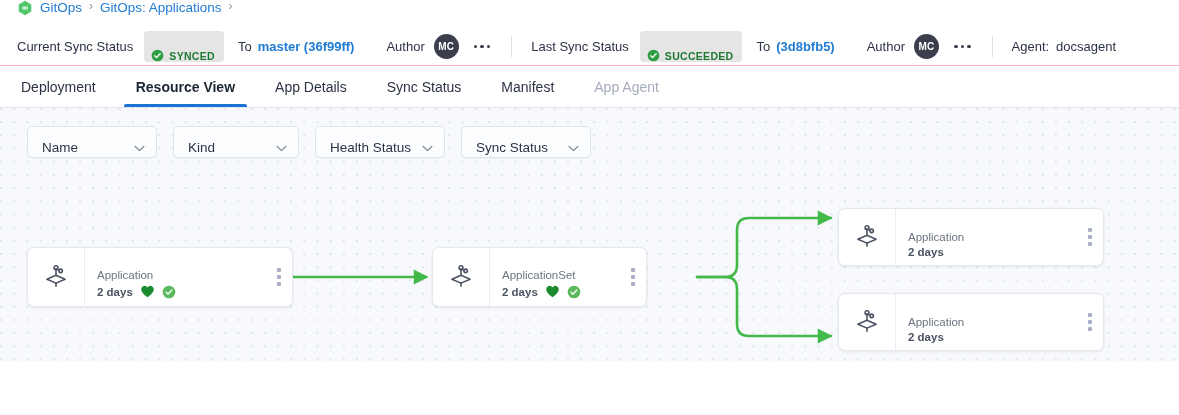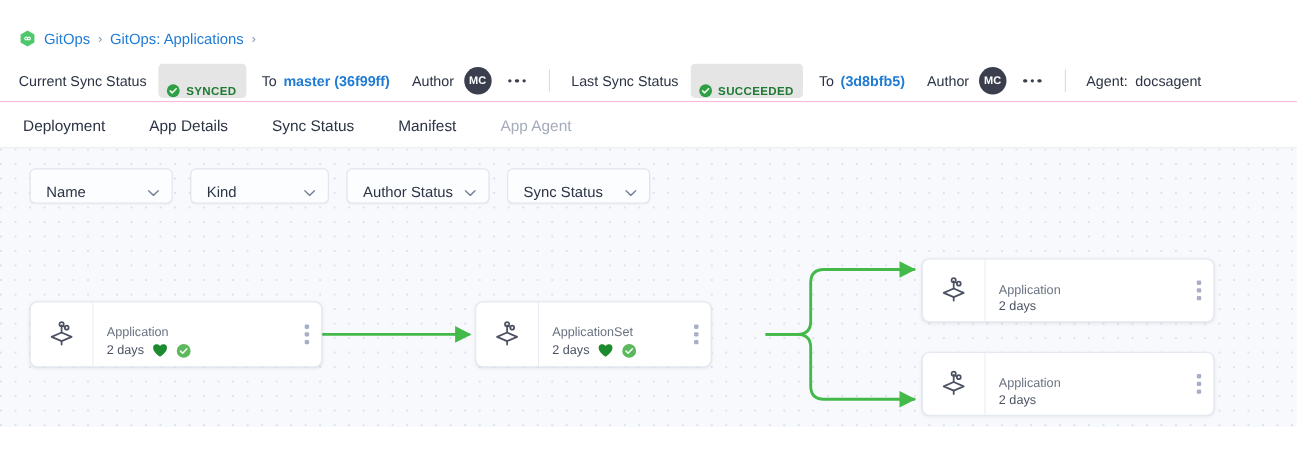--- a/index.html
+++ b/index.html
@@ -7,22 +7,22 @@
     width: 1179px; height: 415px;
     font-family: "Liberation Sans", sans-serif;
     background: #ffffff;
     overflow: hidden;
     -webkit-font-smoothing: antialiased;
   }
   .app { position: relative; width: 1179px; height: 415px; background: #fff; }
 
   
   .breadcrumb {
-    display: flex; align-items: center; gap: 7px;
-    padding: 27px 0 0 17px;
+    display: flex; align-items: flex-start; gap: 7px;
+    padding: 0 0 0 17px;
     font-size: 13.5px;
   }
   .gitops-logo { width: 16px; height: 16px; display: block; flex: none; }
   .crumb-link { color: #1f7bd3; text-decoration: none; white-space: nowrap; }
   .crumb-sep { color: #8a93a5; font-size: 12px; line-height: 1; }
 
   
   .page-title {
     padding: 9px 0 0 17px;
     font-size: 23px; font-weight: bold; color: #1c2532;
@@ -44,21 +44,21 @@
     display: inline-flex; align-items: flex-end; gap: 5px;
     height: 31px; padding: 0 9px 0 7px;
     border-radius: 4px;
     font-size: 10.5px; font-weight: bold; letter-spacing: 0.3px;
     background: #e5e5e5; color: #1e7a33;
     margin-left: 11px;
   }
   .pill .chk { width: 13px; height: 13px; display: block; flex: none; }
   .to-word { margin-left: 14px; color: #2b3344; }
   .rev-link { margin-left: 6px; color: #1f7bd3; font-weight: bold; text-decoration: none; }
-  .author-word { margin-left: 20px; color: #2b3344; text-align: right; }
+  .author-word { margin-left: 32px; color: #2b3344; text-align: right; }
   .avatar {
     width: 25px; height: 25px; border-radius: 50%;
     background: #3b3f4d; color: #fff;
     display: inline-flex; align-items: center; justify-content: center;
     font-size: 10px; font-weight: bold; letter-spacing: .2px;
     margin-left: 9px; flex: none;
   }
   .dots-h {
     margin-left: 13px; display: inline-flex; gap: 3px; align-items: center;
     cursor: pointer; padding: 4px 2px;
@@ -143,21 +143,21 @@
     border-left: 1px solid #e9edf3;
     padding: 9px 0 9px 12px;
     display: flex; flex-direction: column; justify-content: center;
   }
   .node-title {
     font-size: 14.5px; color: #1c2532; font-weight: normal;
     white-space: nowrap; overflow: hidden; text-overflow: ellipsis;
     letter-spacing: -0.1px;
   }
   .node-kind { font-size: 11.5px; color: #6b7483; margin-top: 14px; }
-  .node-meta { display: flex; align-items: center; gap: 7px; margin-top: 3px; }
+  .node-meta { display: flex; align-items: center; gap: 7px; margin-top: 3px; font-weight: bold; }
   .node-age { font-size: 11.5px; color: #4b5362; }
   .node-menu {
     width: 26px; flex: none;
     display: flex; flex-direction: column; align-items: center; justify-content: center;
     gap: 3px; cursor: pointer;
   }
   .node-menu i { width: 4px; height: 4px; border-radius: 1px; background: #a9aec8; display: block; }
 
   .heart-ico { width: 15px; height: 15px; display: block; }
   .sync-ico { width: 14px; height: 14px; display: block; }
@@ -225,20 +225,21 @@
       </span>
 
     <span class="vsep"></span>
 
     <span class="agent-txt">Agent:</span>
     <span class="agent-val">docsagent</span>
   </div>
 
   <div class="tabs">
     <div class="tab">Deployment</div>
+    <div class="tab active">Resource View</div>
     <div class="tab">App Details</div>
     <div class="tab">Sync Status</div>
     <div class="tab">Manifest</div>
     <div class="tab disabled">App Agent</div>
   </div>
 
   <div class="canvas">
 
     <div class="filters">
       <div class="filter f-name">
@@ -251,21 +252,21 @@
       </div>
       <div class="filter f-kind">
         <span>Kind</span>
         <span class="chev">
           <svg width="11" height="7" viewBox="0 0 12 8">
               <path d="M1 1.6 6 6.4 11 1.6" fill="none" stroke="#7a8497" stroke-width="1.5" stroke-linecap="round" stroke-linejoin="round"></path>
             </svg>
         </span>
       </div>
       <div class="filter f-health">
-        <span>Author Status</span>
+        <span>Health Status</span>
         <span class="chev">
           <svg width="11" height="7" viewBox="0 0 12 8">
               <path d="M1 1.6 6 6.4 11 1.6" fill="none" stroke="#7a8497" stroke-width="1.5" stroke-linecap="round" stroke-linejoin="round"></path>
             </svg>
         </span>
       </div>
       <div class="filter f-sync">
         <span>Sync Status</span>
         <span class="chev">
           <svg width="11" height="7" viewBox="0 0 12 8">

